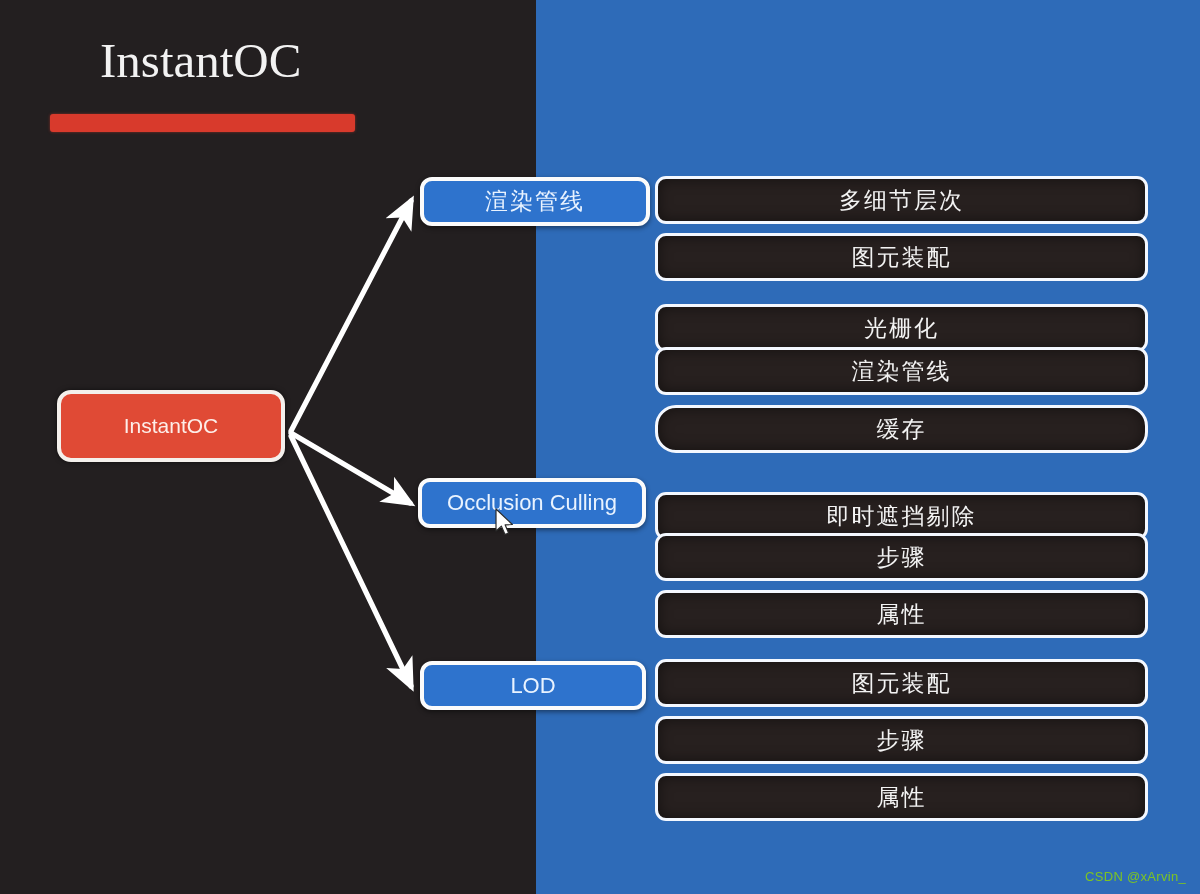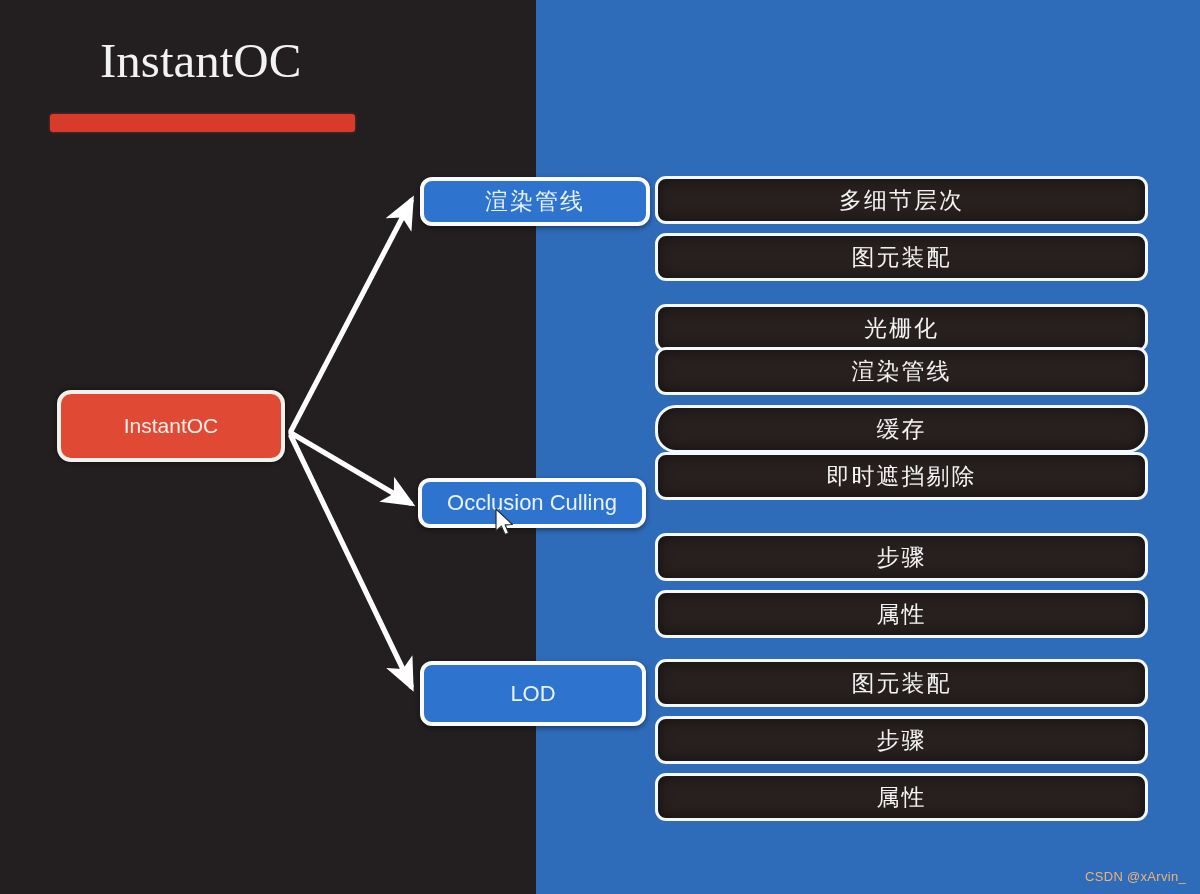--- a/index.html
+++ b/index.html
@@ -74,21 +74,21 @@
     background: #2e73cd;
     border: 4px solid #fbfbfb;
     font-size: 22px;
     color: #e9f3ff;
     border-radius: 12px;
     box-shadow: 0 2px 5px rgba(0,0,0,0.45);
   }
   .node-branch.zh { font-size: 23px; letter-spacing: 2px; }
   .branch-0 { left: 420px; top: 177px;  width: 230px; height: 49px; }
   .branch-1 { left: 418px; top: 478px;  width: 228px; height: 50px; }
-  .branch-2 { left: 420px; top: 661px;  width: 226px; height: 65px; }
+  .branch-2 { left: 420px; top: 661px;  width: 226px; height: 49px; }
 
   .node-leaf {
     left: 655px;
     width: 493px;
     height: 48px;
     background: #27201f;
     border: 3px solid #f4f8ff;
     border-radius: 11px;
     font-size: 23px;
     color: #f3f3f3;
@@ -111,21 +111,21 @@
     top: 508px;
     width: 22px;
     height: 30px;
   }
 
   .watermark {
     position: absolute;
     right: 14px;
     bottom: 10px;
     font-size: 13px;
-    color: #fdba74;
+    color: #84cc16;
     opacity: 0.92;
     letter-spacing: 0.3px;
     white-space: nowrap;
   }
 </style>
 </head>
 <body>
 
 <div id="stage">
 
@@ -153,21 +153,21 @@
   <div class="node node-branch branch-1">Occlusion Culling</div>
   <div class="node node-branch zh branch-0">渲染管线</div>
   <div class="node node-branch branch-2">LOD</div>
 
   <div id="leaf-layer">
       <div class="node node-leaf" style="top: 176px;">多细节层次</div>
       <div class="node node-leaf" style="top: 233px; font-family: Liberation Serif, serif;">图元装配</div>
       <div class="node node-leaf" style="top: 304px;">光栅化</div>
       <div class="node node-leaf" style="top: 347px;">渲染管线</div>
       <div class="node node-leaf" style="top: 405px; border-radius: 21px;">缓存</div>
-      <div class="node node-leaf" style="top: 452px;">即时遮挡剔除</div>
+      <div class="node node-leaf" style="top: 492px;">即时遮挡剔除</div>
       <div class="node node-leaf" style="top: 533px;">步骤</div>
       <div class="node node-leaf" style="top: 590px;">属性</div>
       <div class="node node-leaf" style="top: 659px;">图元装配</div>
       <div class="node node-leaf" style="top: 716px;">步骤</div>
       <div class="node node-leaf" style="top: 773px;">属性</div>
     </div>
 
   <svg class="cursor" viewBox="0 0 22 30" xmlns="http://www.w3.org/2000/svg">
     <path d="M2,1 L2,23 L7.4,18.2 L11.0,26.6 L14.6,25.0 L11.2,16.9 L18.4,16.5 Z" fill="#ffffff" stroke="#2b2b2b" stroke-width="1.2" stroke-linejoin="round"></path>
   </svg>

